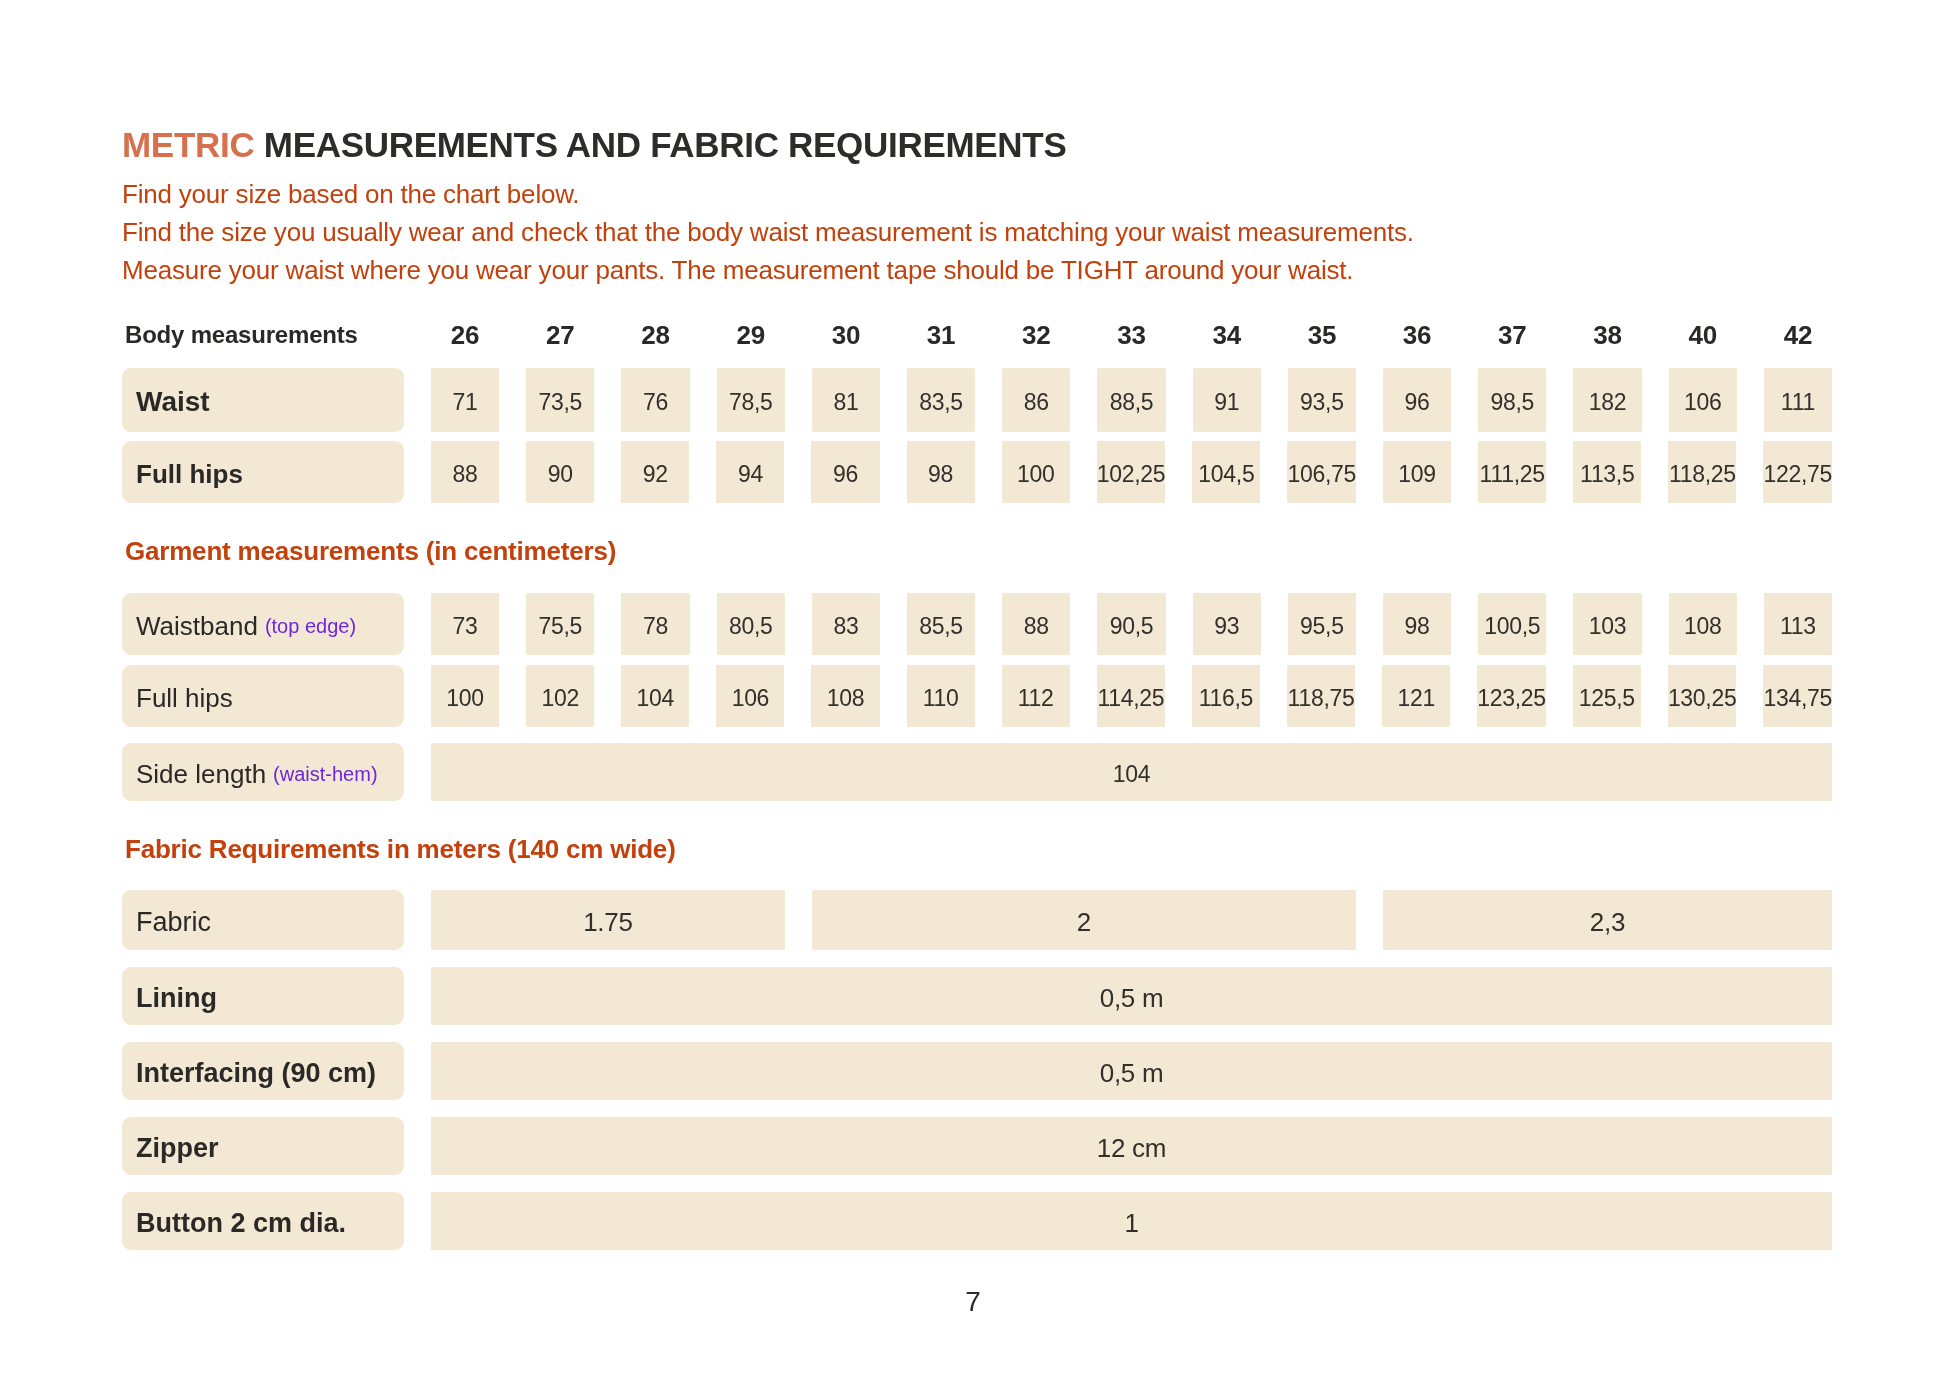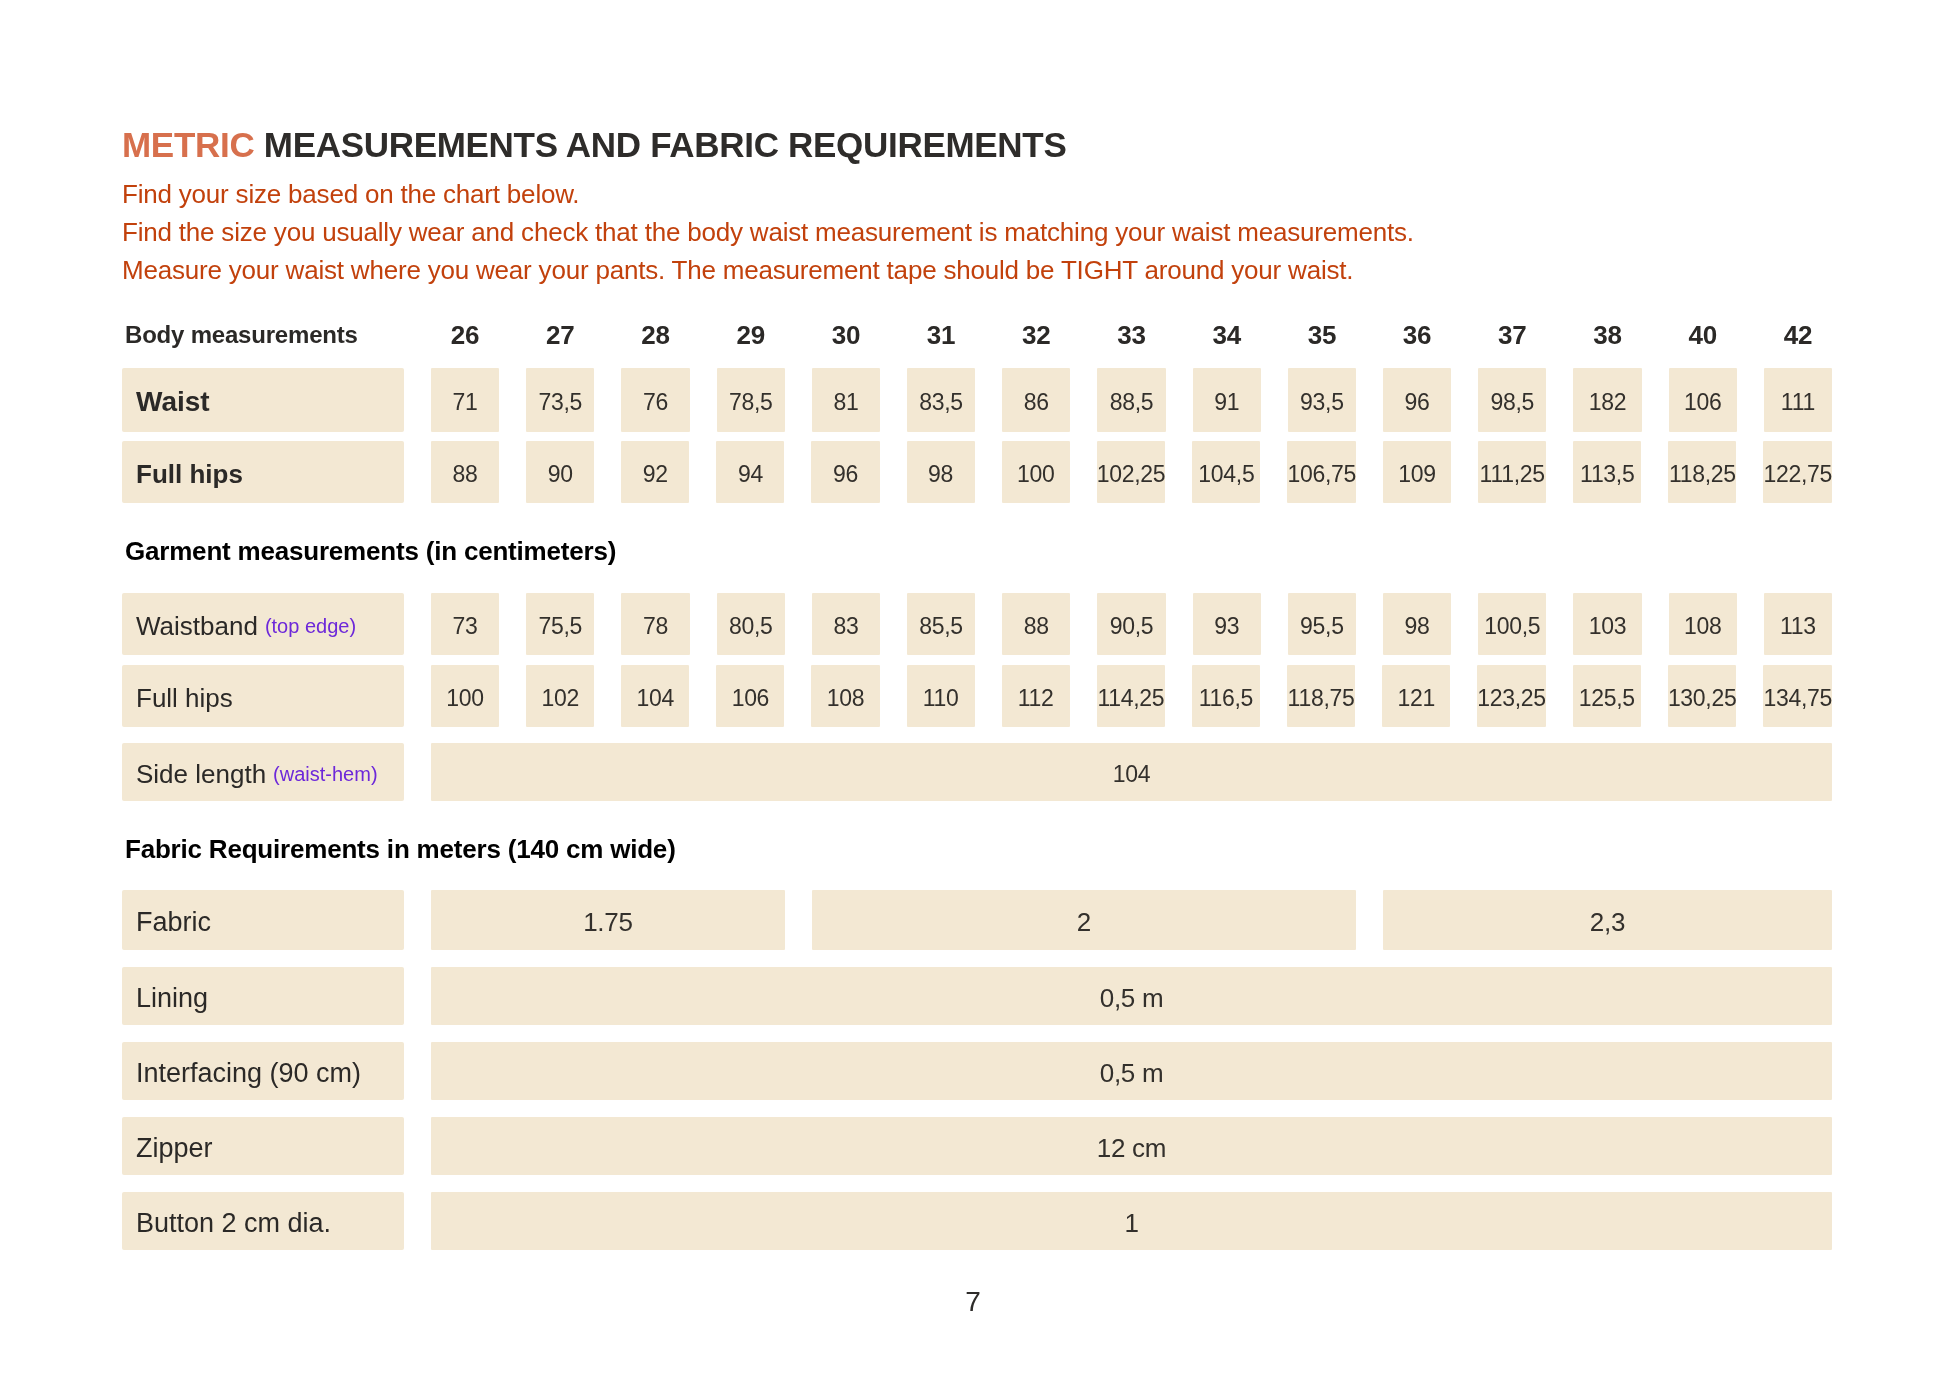--- a/index.html
+++ b/index.html
@@ -52,21 +52,21 @@
     align-items:center;
     justify-content:center;
     font-size:23px;
     color:#33302c;
     padding-top:4px;
     box-sizing:border-box;
     letter-spacing:-0.3px;
   }
   .label-cell{
     background:var(--beige);
-    border-radius:2px;
+    border-radius:9px;
     display:flex;
     align-items:center;
     justify-content:flex-start;
     padding:4px 0 0 14px;
     box-sizing:border-box;
   }
   .note{font-size:20px;margin-left:7px;color:#6d28d9;}
 
   
   .header-row{margin-top:27px;height:38px;}
@@ -83,40 +83,40 @@
   .row-waist .label-cell{font-size:28px;font-weight:700;}
   .row-bodyhips{margin-top:9px;height:62px;}
   .row-bodyhips .label-cell{font-size:26px;font-weight:700;}
 
   h2{
     margin:32px 0 0 3px;
     font-size:26px;
     line-height:32px;
     font-weight:700;
     letter-spacing:-0.2px;
-    color:#000000;
+    color:#c2410c;
   }
 
   .row-waistband{margin-top:26px;height:62px;}
   .row-garmhips{margin-top:10px;height:62px;}
   .row-side{margin-top:16px;height:58px;}
   .row-waistband .label-cell,
   .row-garmhips .label-cell,
   .row-side .label-cell{font-size:26px;font-weight:400;}
   .span-all{grid-column:2 / -1;}
 
   .row-fabric{margin-top:25px;height:60px;}
   .row-fabric .label-cell{font-size:27px;font-weight:400;}
   .seg{font-size:26px;}
   .seg-4{grid-column:span 4;}
   .seg-6{grid-column:span 6;}
   .seg-5{grid-column:span 5;}
 
   .row-supply{margin-top:17px;height:58px;}
-  .row-supply .label-cell{font-size:27px;font-weight:400;}
+  .row-supply .label-cell{font-size:27px;font-weight:700;}
   .row-supply .cell{font-size:26px;}
 
   .page-number{
     position:absolute;
     left:0;right:0;
     top:1286px;
     text-align:center;
     font-size:28px;
     color:#2e2c2a;
   }

